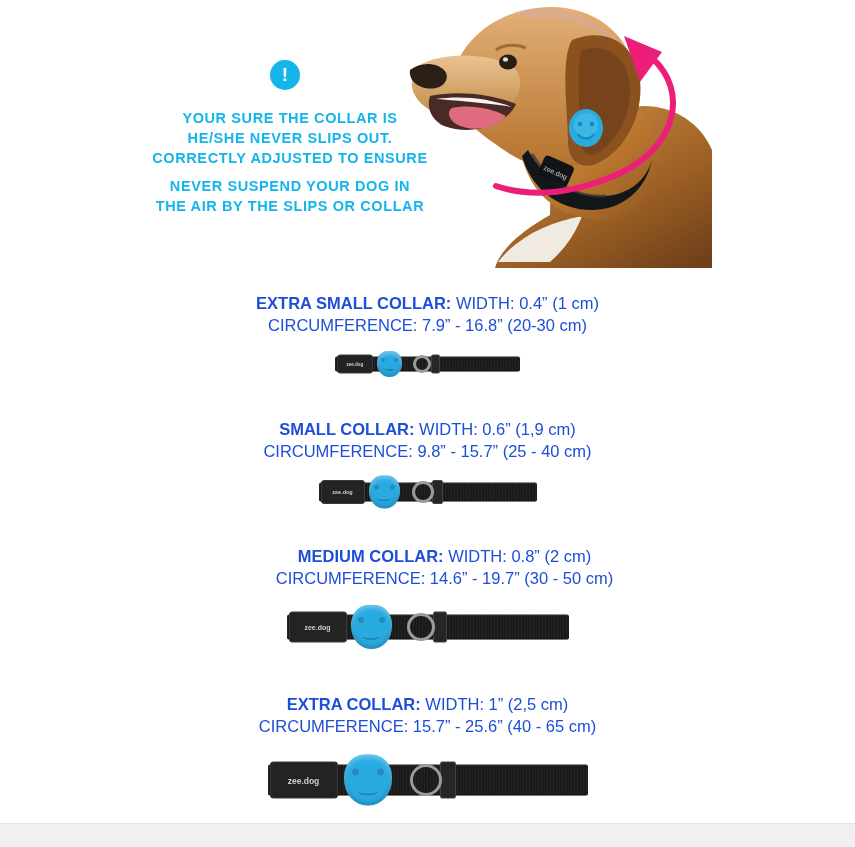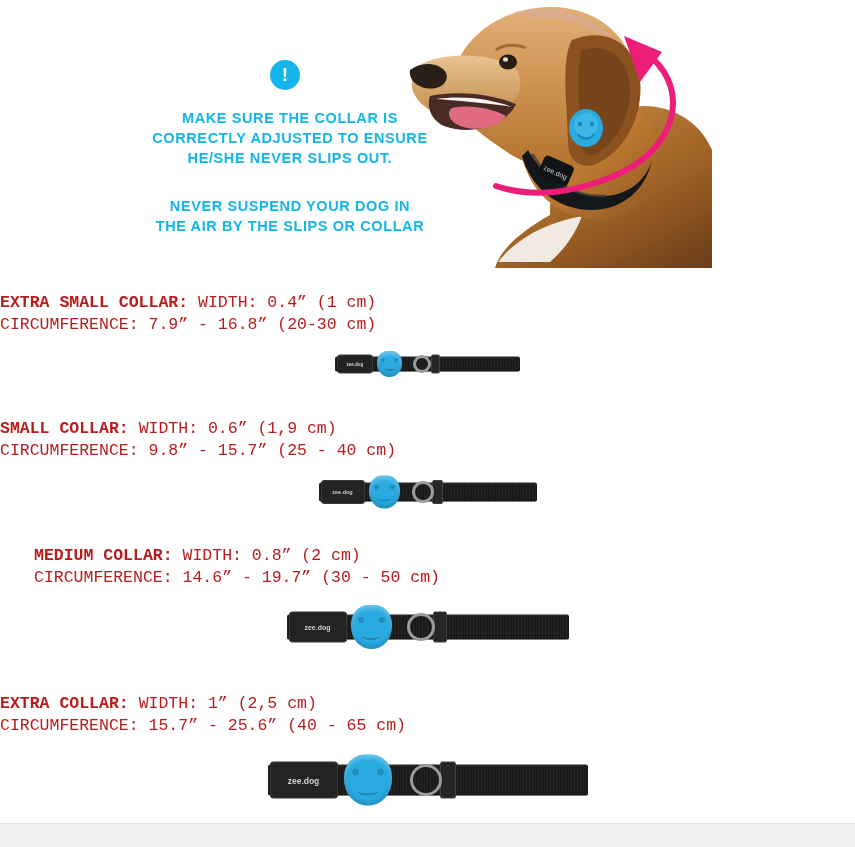--- a/index.html
+++ b/index.html
@@ -44,41 +44,41 @@
     width: 360px;
     text-align: center;
     color: #13b5ea;
     font-family: "Liberation Sans", sans-serif;
     font-weight: bold;
     letter-spacing: 0.6px;
     font-size: 14.5px;
     line-height: 20px;
   }
   .warning-block p { margin: 0; }
-  .warning-block p.second { margin-top: 28px; }
+  .warning-block p.second { margin-top: 8px; }
 
   
   .dog-wrap {
     position: absolute;
     left: 400px; top: 0px;
     width: 320px; height: 268px;
   }
   .dog-svg { display: block; }
 
   
   .sizes {
     position: absolute;
     left: 0; top: 268px;
     width: 855px;
   }
   .size-entry { position: relative; width: 855px; }
   .size-text {
-    text-align: left;
-    color: #b91c1c;
-    font-family: Liberation Mono, monospace;
+    text-align: center;
+    color: #1d4ed8;
+    font-family: Liberation Sans, sans-serif;
     font-size: 16.5px;
     line-height: 22px;
   }
   .size-text .lbl { font-weight: bold; }
   .collar-holder {
     display: flex;
     justify-content: center;
     align-items: center;
   }
 
@@ -169,23 +169,23 @@
 </head>
 <body>
 
 <div class="page">
 
   <div class="top-section">
 
     <div class="exclam-badge">!</div>
 
     <div class="warning-block">
-      <p>MAKE SURE THE COLLAR IS</p>
+      <p>YOUR SURE THE COLLAR IS</p>
+      <p>HE/SHE NEVER SLIPS OUT.</p>
       <p>CORRECTLY ADJUSTED TO ENSURE</p>
-      <p>HE/SHE NEVER SLIPS OUT.</p>
       <p class="second">NEVER SUSPEND YOUR DOG IN</p>
       <p>THE AIR BY THE SLIPS OR COLLAR</p>
     </div>
 
     <div class="dog-wrap">
       <svg class="dog-svg" width="320" height="268" viewBox="0 0 320 268" xmlns="http://www.w3.org/2000/svg">
         <defs>
           <linearGradient id="furA" x1="0" y1="0" x2="1" y2="1">
             <stop offset="0%" stop-color="#d89a52"></stop>
             <stop offset="55%" stop-color="#b9762f"></stop>

